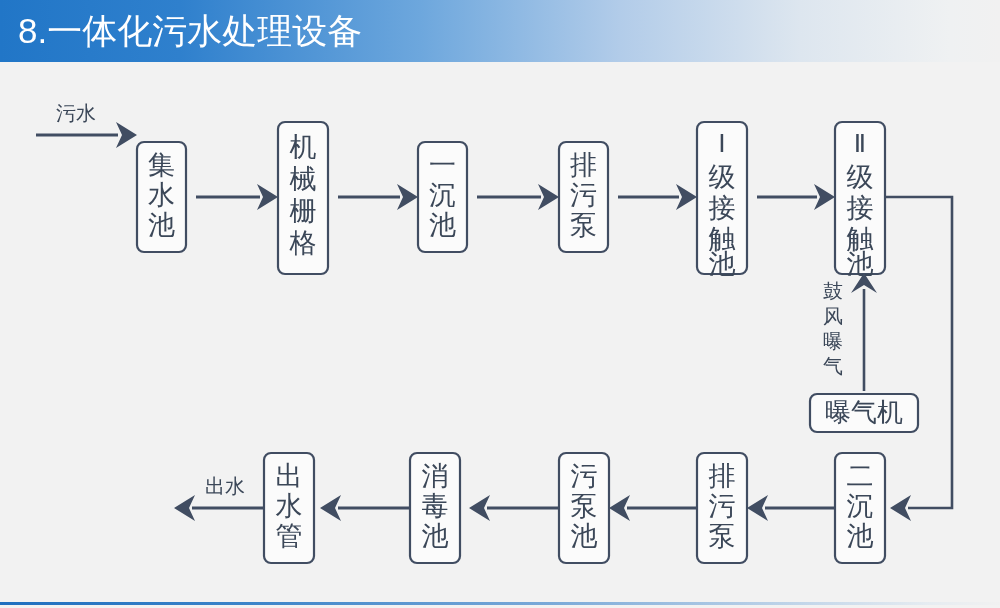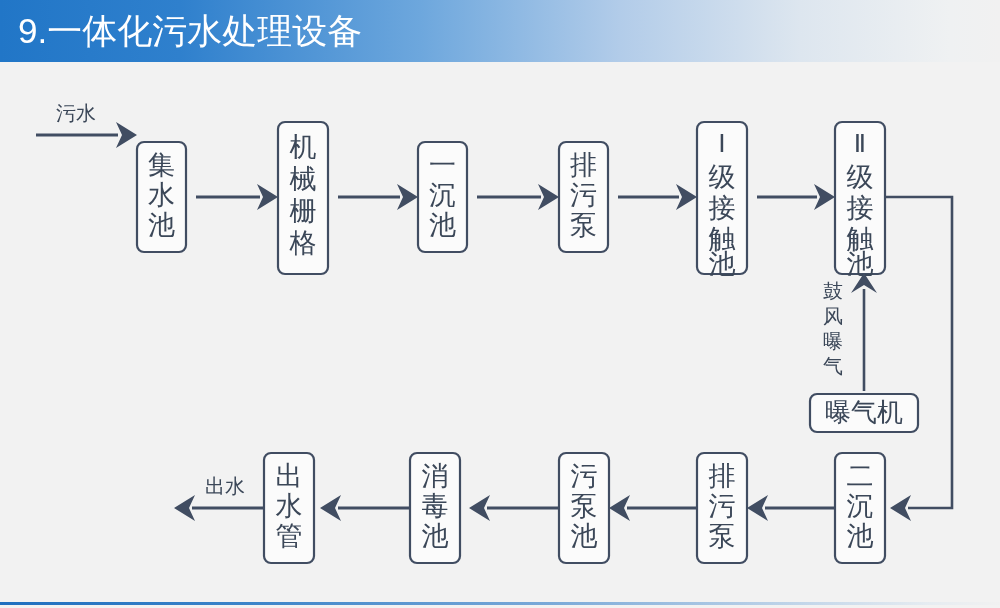--- a/index.html
+++ b/index.html
@@ -121,21 +121,21 @@
     text-anchor: middle;
     dominant-baseline: middle;
   }
 </style>
 </head>
 <body>
 
 <div id="page">
 
   <div id="header-bar">
-    <div id="header-title">9.一体化污水处理设备</div>
+    <div id="header-title">8.一体化污水处理设备</div>
   </div>
 
   <div id="diagram">
     <svg id="flow" viewBox="0 0 1000 540" xmlns="http://www.w3.org/2000/svg">
 
       <g>
         <text class="edge-label" x="76" y="44">污水</text>
         <line class="flow-line" x1="36" y1="64" x2="118" y2="64"></line>
         <polygon class="arrow-head" points="116,51 137,64 116,77 122,64"></polygon>
       </g>

